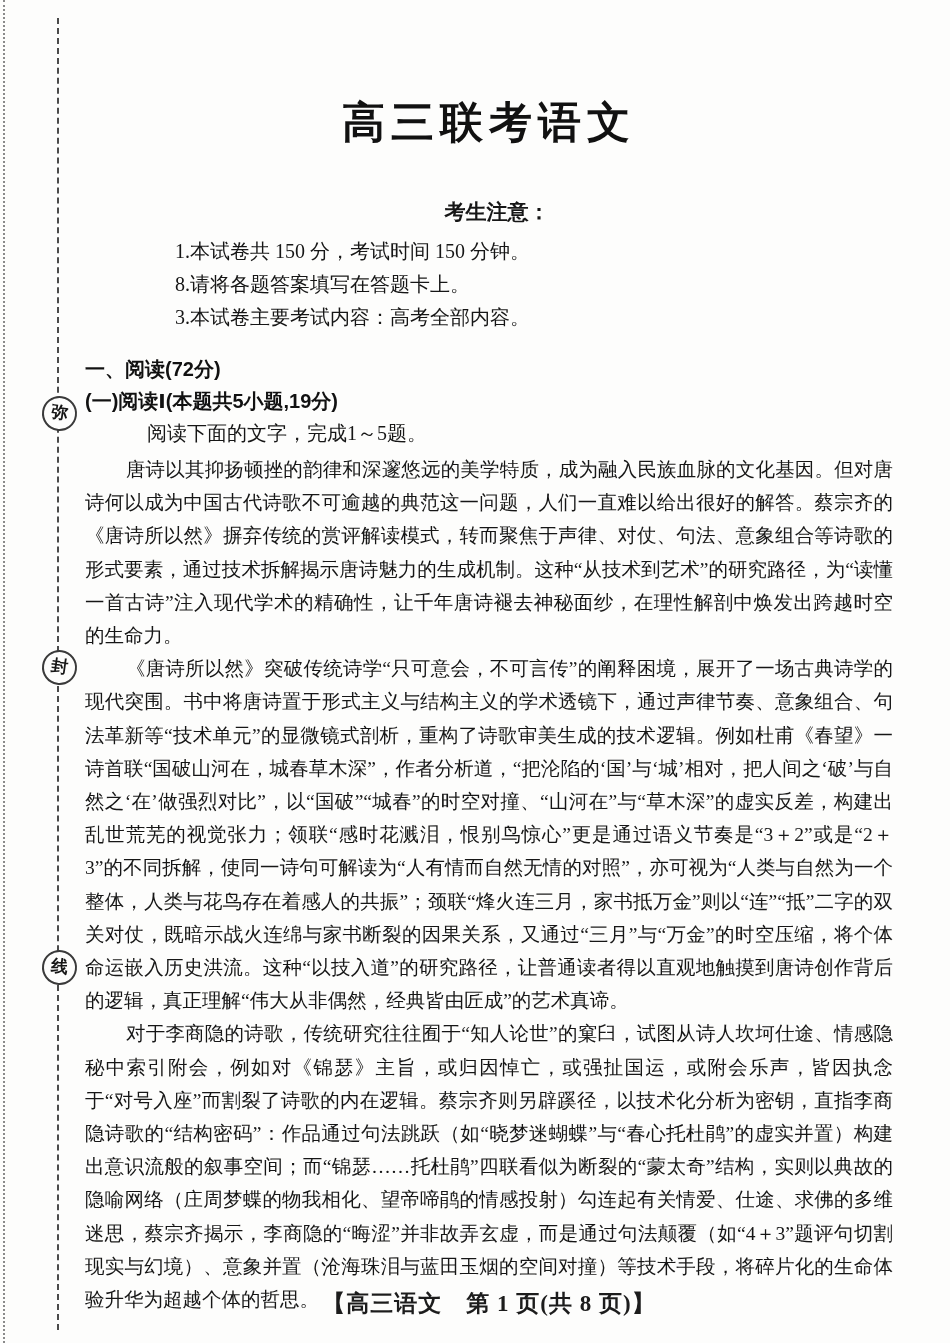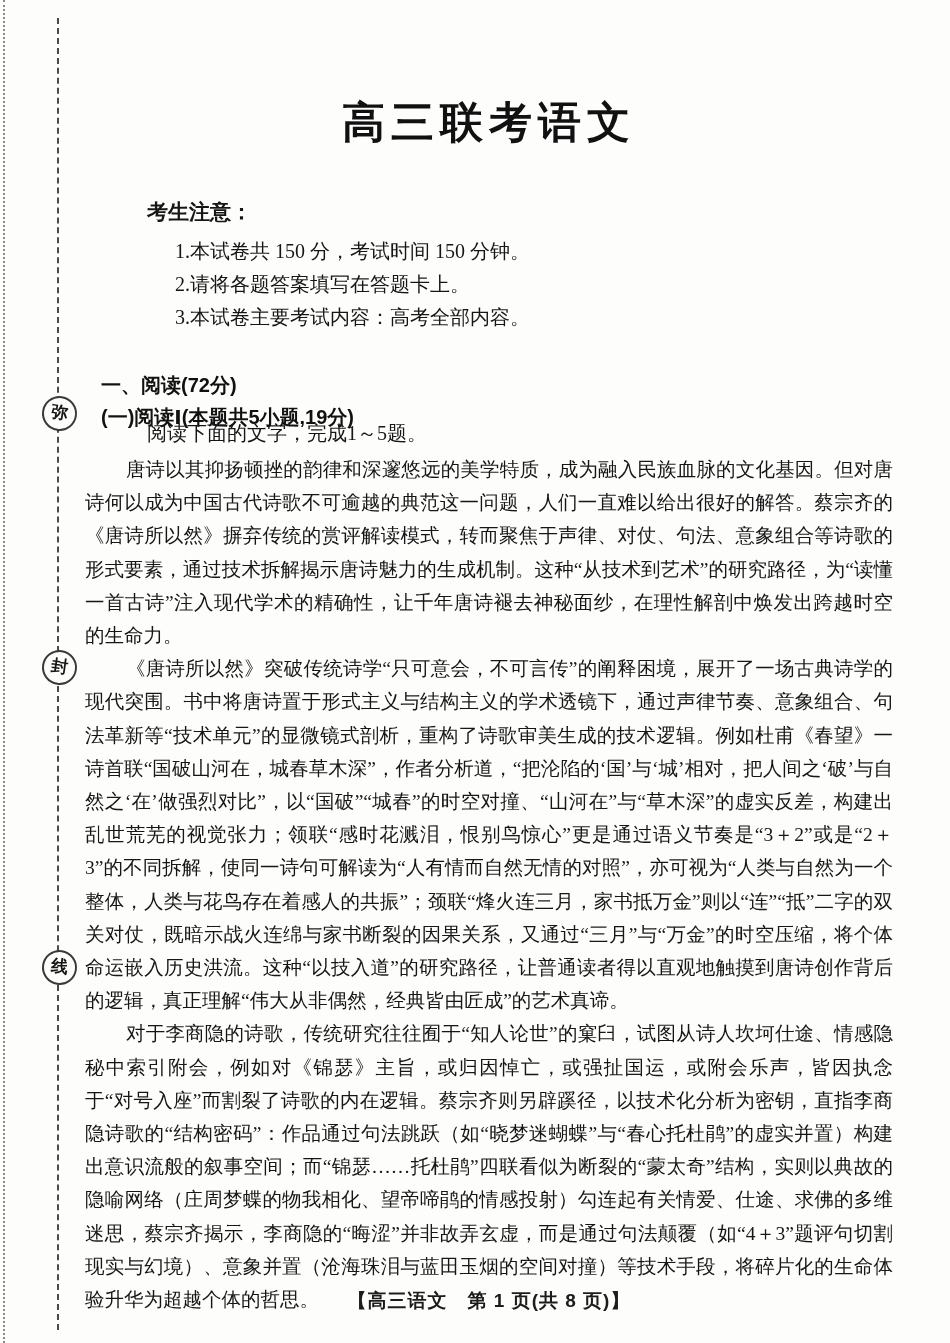--- a/index.html
+++ b/index.html
@@ -78,30 +78,31 @@
     position: absolute;
     top: 186px;
     left: 62px;
     width: 700px;
   }
   .notice-heading {
     font-family: "Liberation Sans", "DejaVu Sans", sans-serif;
     font-size: 21px;
     font-weight: bold;
     margin-bottom: 9px;
+    text-align: center;
   }
   .notice-item {
     font-size: 20px;
     line-height: 33px;
     margin-left: 28px;
   }
   .sec-heading {
     position: absolute;
     left: 0;
-    margin: 16px;
+    margin: 0;
     font-family: "Liberation Sans", "DejaVu Sans", sans-serif;
     font-size: 20px;
     font-weight: bold;
     color: #111;
   }
   .sec-heading.level1 { top: 344px; }
   .sec-heading.level2 { top: 376px; }
   .instruction {
     position: absolute;
     top: 408px;
@@ -121,22 +122,22 @@
     line-height: 33.2px;
     text-align: justify;
     text-justify: inter-ideograph;
   }
   .footer {
     position: absolute;
     top: 1276px;
     left: 0;
     width: 100%;
     text-align: center;
-    font-family: Liberation Sans, sans-serif;
-    font-size: 19px;
+    font-family: Liberation Serif, serif;
+    font-size: 23px;
     font-weight: 600;
     letter-spacing: 1px;
     color: #1c1c1c;
   }
 </style>
 </head>
 <body>
 
 <div class="page">
 
@@ -147,21 +148,21 @@
   <div class="seal-char c2">封</div>
   <div class="seal-char c3">线</div>
 
   <div class="content">
 
     <h1 class="title">高三联考语文</h1>
 
     <div class="notice">
       <div class="notice-heading">考生注意：</div>
       <div class="notice-item">1.本试卷共 150 分，考试时间 150 分钟。</div>
-      <div class="notice-item">2.请将各题答案填写在答题卡上。</div>
+      <div class="notice-item">8.请将各题答案填写在答题卡上。</div>
       <div class="notice-item">3.本试卷主要考试内容：高考全部内容。</div>
     </div>
 
     <h2 class="sec-heading level1">一、阅读(72分)</h2>
     <h3 class="sec-heading level2">(一)阅读Ⅰ(本题共5小题,19分)</h3>
     <div class="instruction">阅读下面的文字，完成1～5题。</div>
 
     <div class="passages">
       <p>唐诗以其抑扬顿挫的韵律和深邃悠远的美学特质，成为融入民族血脉的文化基因。但对唐诗何以成为中国古代诗歌不可逾越的典范这一问题，人们一直难以给出很好的解答。蔡宗齐的《唐诗所以然》摒弃传统的赏评解读模式，转而聚焦于声律、对仗、句法、意象组合等诗歌的形式要素，通过技术拆解揭示唐诗魅力的生成机制。这种“从技术到艺术”的研究路径，为“读懂一首古诗”注入现代学术的精确性，让千年唐诗褪去神秘面纱，在理性解剖中焕发出跨越时空的生命力。</p>
       <p>《唐诗所以然》突破传统诗学“只可意会，不可言传”的阐释困境，展开了一场古典诗学的现代突围。书中将唐诗置于形式主义与结构主义的学术透镜下，通过声律节奏、意象组合、句法革新等“技术单元”的显微镜式剖析，重构了诗歌审美生成的技术逻辑。例如杜甫《春望》一诗首联“国破山河在，城春草木深”，作者分析道，“把沦陷的‘国’与‘城’相对，把人间之‘破’与自然之‘在’做强烈对比”，以“国破”“城春”的时空对撞、“山河在”与“草木深”的虚实反差，构建出乱世荒芜的视觉张力；领联“感时花溅泪，恨别鸟惊心”更是通过语义节奏是“3＋2”或是“2＋3”的不同拆解，使同一诗句可解读为“人有情而自然无情的对照”，亦可视为“人类与自然为一个整体，人类与花鸟存在着感人的共振”；颈联“烽火连三月，家书抵万金”则以“连”“抵”二字的双关对仗，既暗示战火连绵与家书断裂的因果关系，又通过“三月”与“万金”的时空压缩，将个体命运嵌入历史洪流。这种“以技入道”的研究路径，让普通读者得以直观地触摸到唐诗创作背后的逻辑，真正理解“伟大从非偶然，经典皆由匠成”的艺术真谛。</p>

